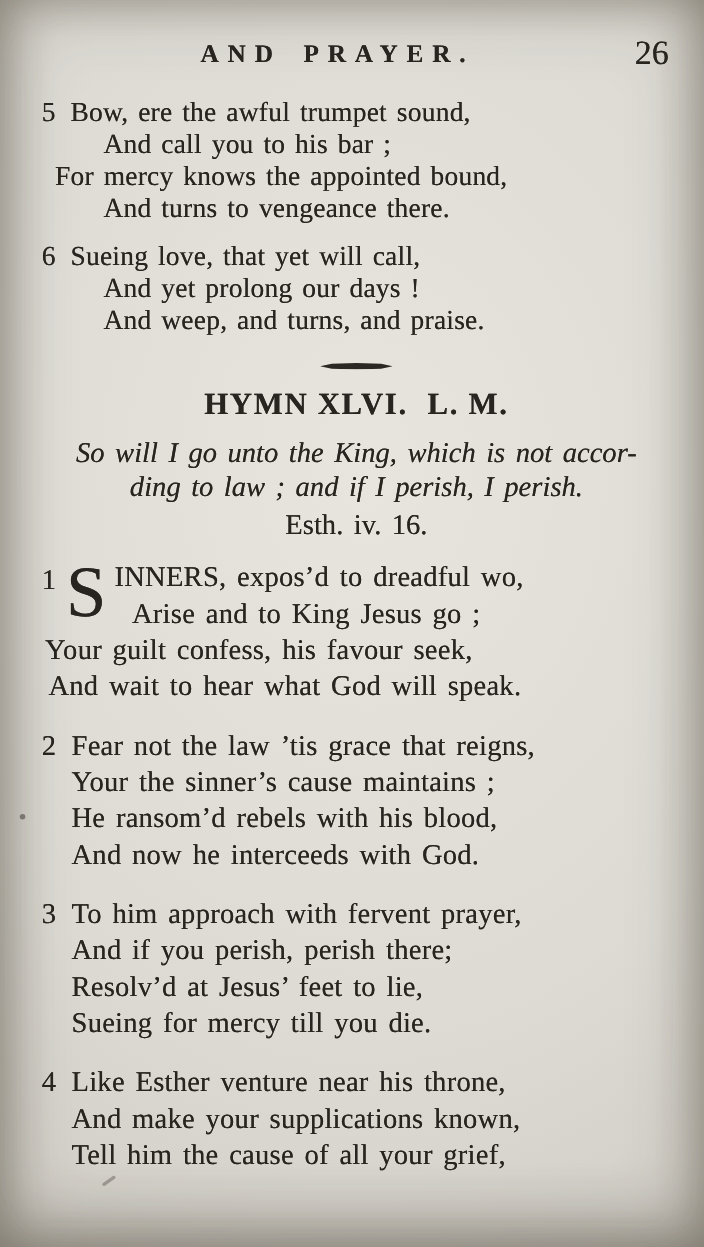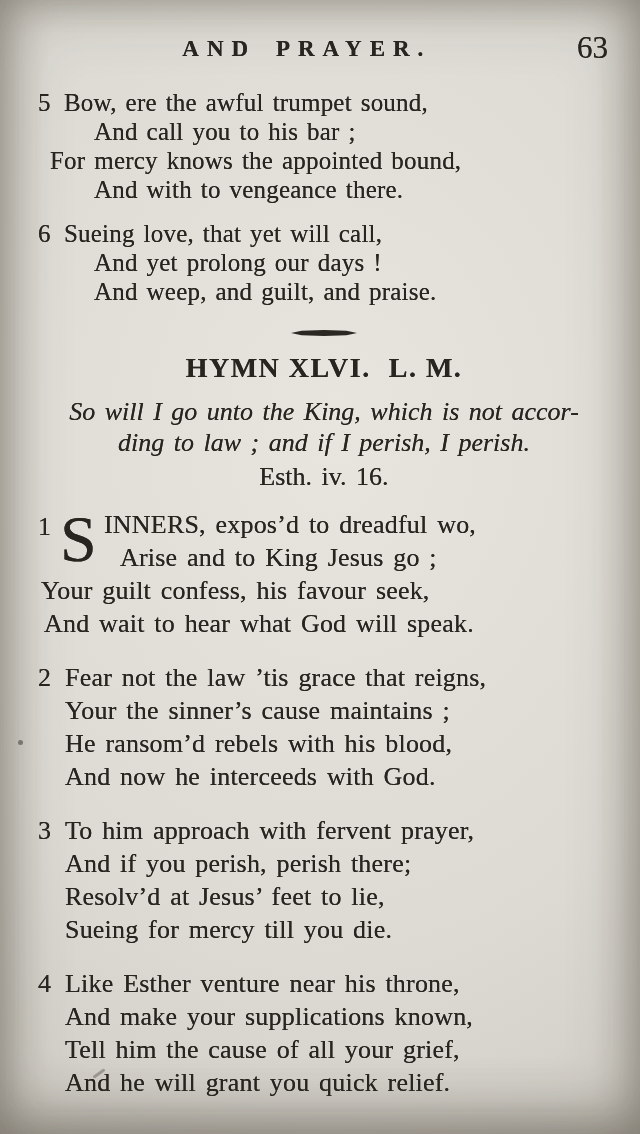--- a/index.html
+++ b/index.html
@@ -93,36 +93,36 @@
     transform:rotate(-35deg); border-radius:2px;
   }
 </style>
 </head>
 <body>
 
 <div class="page">
 
   <header class="running-header">
     <span class="header-title">AND PRAYER.</span>
-    <span class="page-number">63</span>
+    <span class="page-number">26</span>
   </header>
 
   <div class="carry">
     <span class="vnum">5</span>
     <div class="vline l1">Bow, ere the awful trumpet sound,</div>
     <div class="vline l2">And call you to his bar ;</div>
     <div class="vline l3">For mercy knows the appointed bound,</div>
-    <div class="vline l4">And with to vengeance there.</div>
+    <div class="vline l4">And turns to vengeance there.</div>
   </div>
 
   <div class="carry">
     <span class="vnum">6</span>
     <div class="vline l1">Sueing love, that yet will call,</div>
     <div class="vline l2">And yet prolong our days !</div>
-    <div class="vline l4">And weep, and guilt, and praise.</div>
+    <div class="vline l4">And weep, and turns, and praise.</div>
   </div>
 
   <div class="divider"></div>
 
   <div class="hymn-title">
     <span>HYMN XLVI.</span>
     <span>L. M.</span>
   </div>
 
   <div class="epigraph">
@@ -154,19 +154,18 @@
     <div class="vline">And if you perish, perish there;</div>
     <div class="vline">Resolv’d at Jesus’ feet to lie,</div>
     <div class="vline">Sueing for mercy till you die.</div>
   </div>
 
   <div class="hymn-verse">
     <span class="vnum">4</span>
     <div class="vline">Like Esther venture near his throne,</div>
     <div class="vline">And make your supplications known,</div>
     <div class="vline">Tell him the cause of all your grief,</div>
-    <div class="vline">And he will grant you quick relief.</div>
   </div>
 
   <div class="speck"></div>
   <div class="smudge"></div>
 
 </div>
 
 </body></html>

